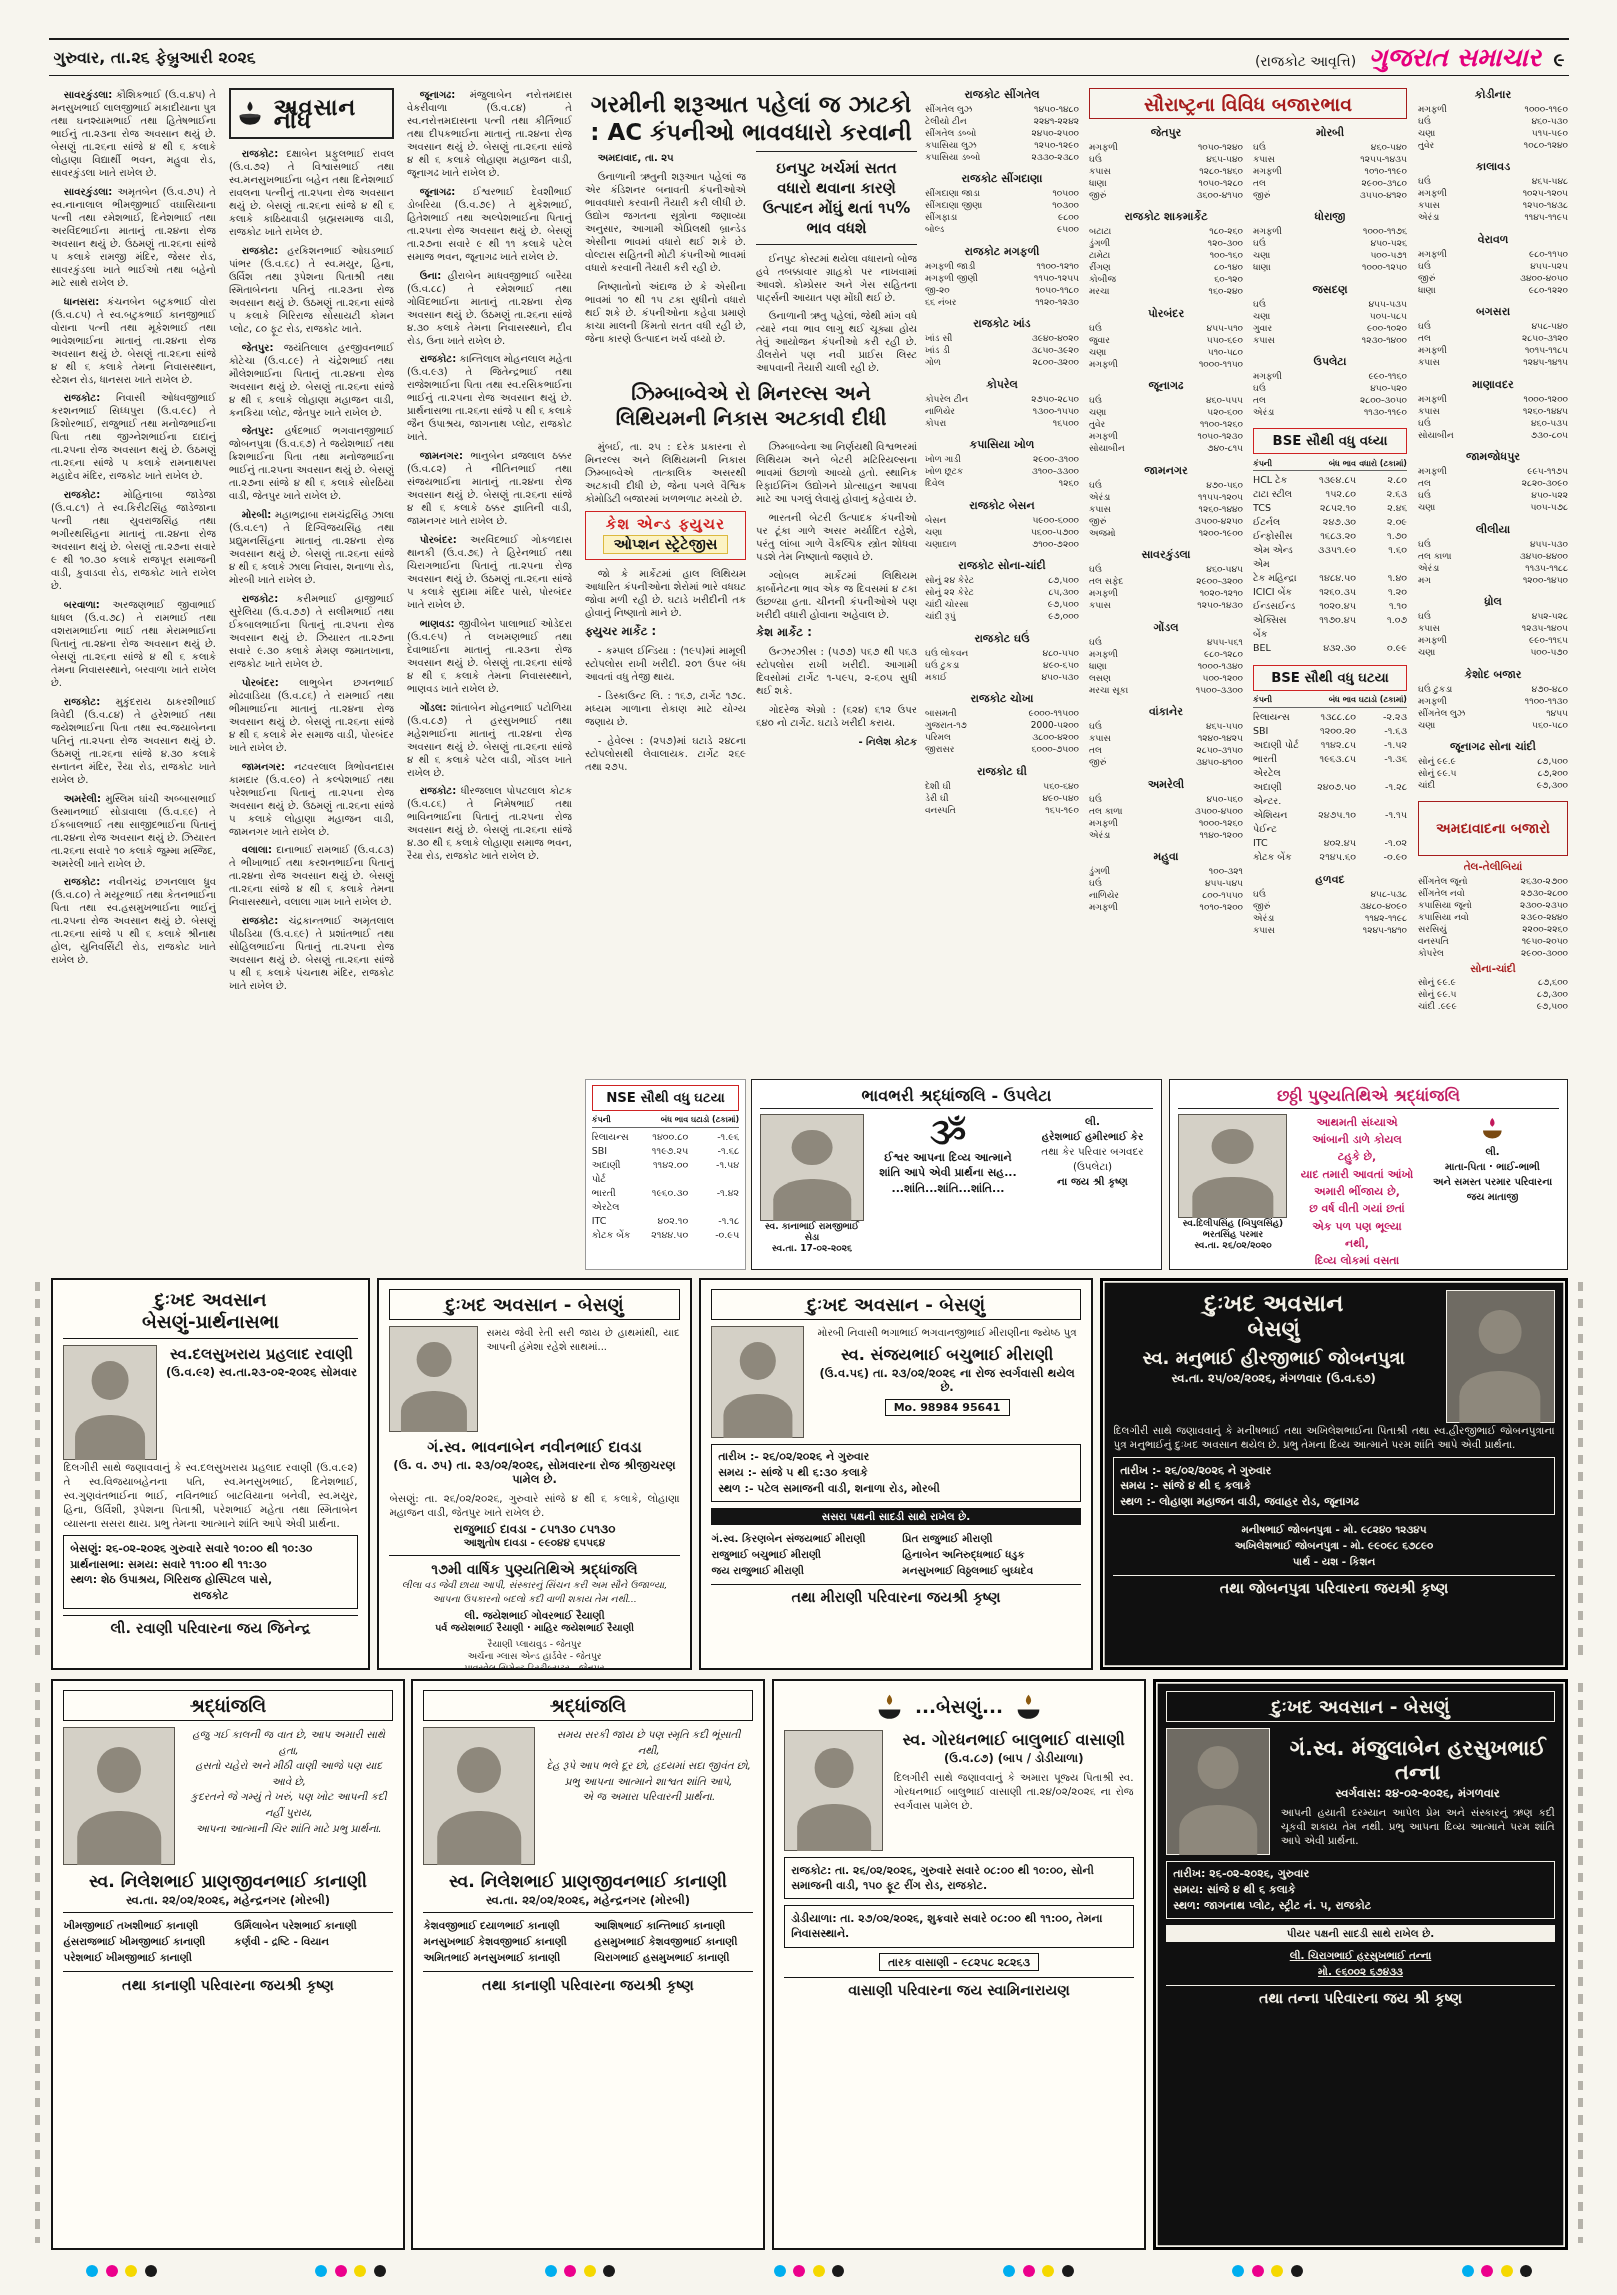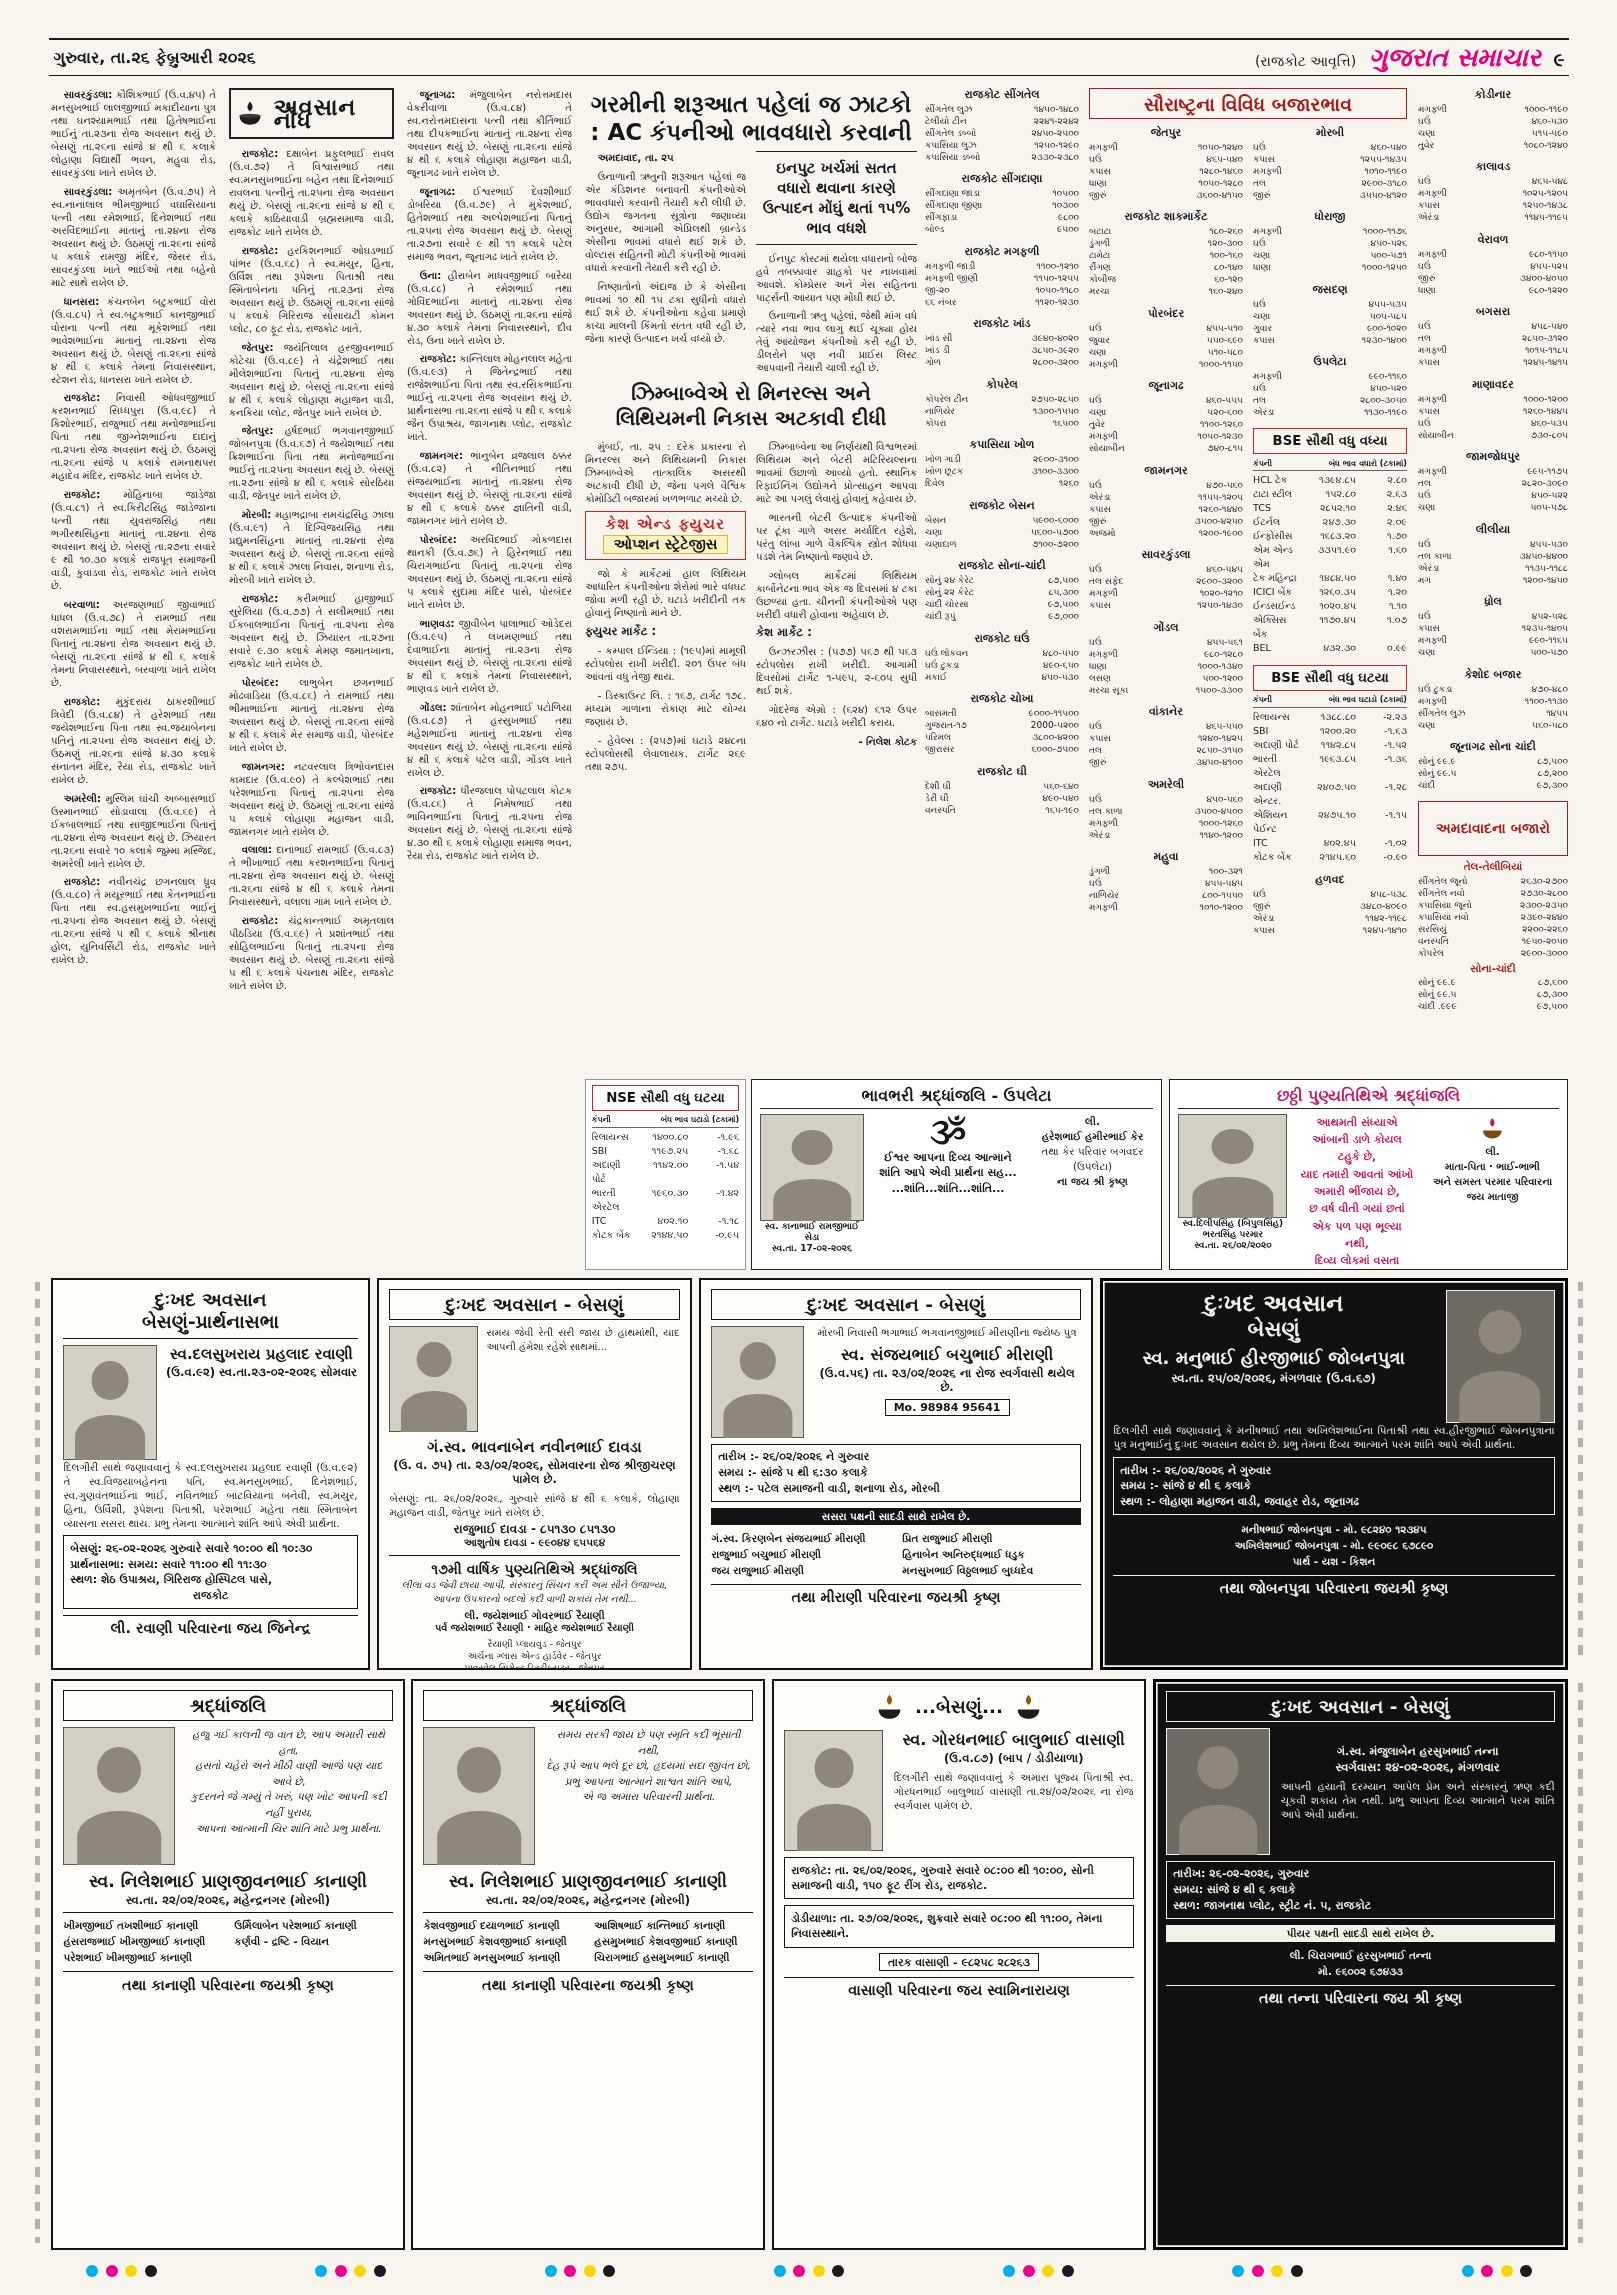--- a/index.html
+++ b/index.html
@@ -1486,32 +1486,32 @@
     <div class="adinfo">ડોડીયાળા: તા. ૨૭/૦૨/૨૦૨૬, શુક્રવારે સવારે ૦૮:૦૦ થી ૧૧:૦૦, તેમના નિવાસસ્થાને.</div>
     <div style="text-align:center;margin-top:4.6px;"><span class="phone">તારક વાસાણી - ૯૮૨૫૮ ૨૮૨૬૩</span></div>
     <div class="adfoot">વાસાણી પરિવારના જય સ્વામિનારાયણ</div>
   </div>
 
   <div class="abs adbox dark" id="ad-tanna">
     <div class="adttl bx">દુઃખદ અવસાન - બેસણું</div>
     <div style="display:flex;gap:10.4px;margin-top:5.8px;">
       <div class="photo" style="width:102px;height:125px;"></div>
       <div style="flex:1;">
-        <div class="adname" style="font-size:11px;margin-top:17px;">ગં.સ્વ. મંજુલાબેન હરસુખભાઈ તન્ના</div>
+        <div class="adname" style="font-size:21px;margin-top:8px;">ગં.સ્વ. મંજુલાબેન હરસુખભાઈ તન્ના</div>
         <div class="admeta">સ્વર્ગવાસ: ૨૪-૦૨-૨૦૨૬, મંગળવાર</div>
         <div class="adbody" style="color:#f4f1e8;">આપની હયાતી દરમ્યાન આપેલ પ્રેમ અને સંસ્કારનું ઋણ કદી ચૂકવી શકાય તેમ નથી. પ્રભુ આપના દિવ્ય આત્માને પરમ શાંતિ આપે એવી પ્રાર્થના.</div>
       </div>
     </div>
     <div class="adinfo">
       <div>તારીખ: ૨૬-૦૨-૨૦૨૬, ગુરુવાર</div>
       <div>સમય: સાંજે ૪ થી ૬ કલાકે</div>
       <div>સ્થળ: જાગનાથ પ્લોટ, સ્ટ્રીટ નં. ૫, રાજકોટ</div>
     </div>
     <div class="revnote">પીયર પક્ષની સાદડી સાથે રાખેલ છે.</div>
-    <div class="adnames" style="column-count:1;text-align:center;">
+    <div class="adnames" style="column-count:1;text-align:center;text-decoration:underline;">
 
     <div>લી. ચિરાગભાઈ હરસુખભાઈ તન્ના</div>
         <div>મો. ૯૬૦૦૨ ૬૭૪૩૩</div>
       </div>
     <div class="adfoot">તથા તન્ના પરિવારના જય શ્રી કૃષ્ણ</div>
   </div>
 
   <div class="vstrip" style="left:35px;top:1282px;height:381px;"></div>
   <div class="vstrip" style="left:35px;top:1683px;height:560px;"></div>
   <div class="vstrip" style="left:1578px;top:1282px;height:381px;"></div>

